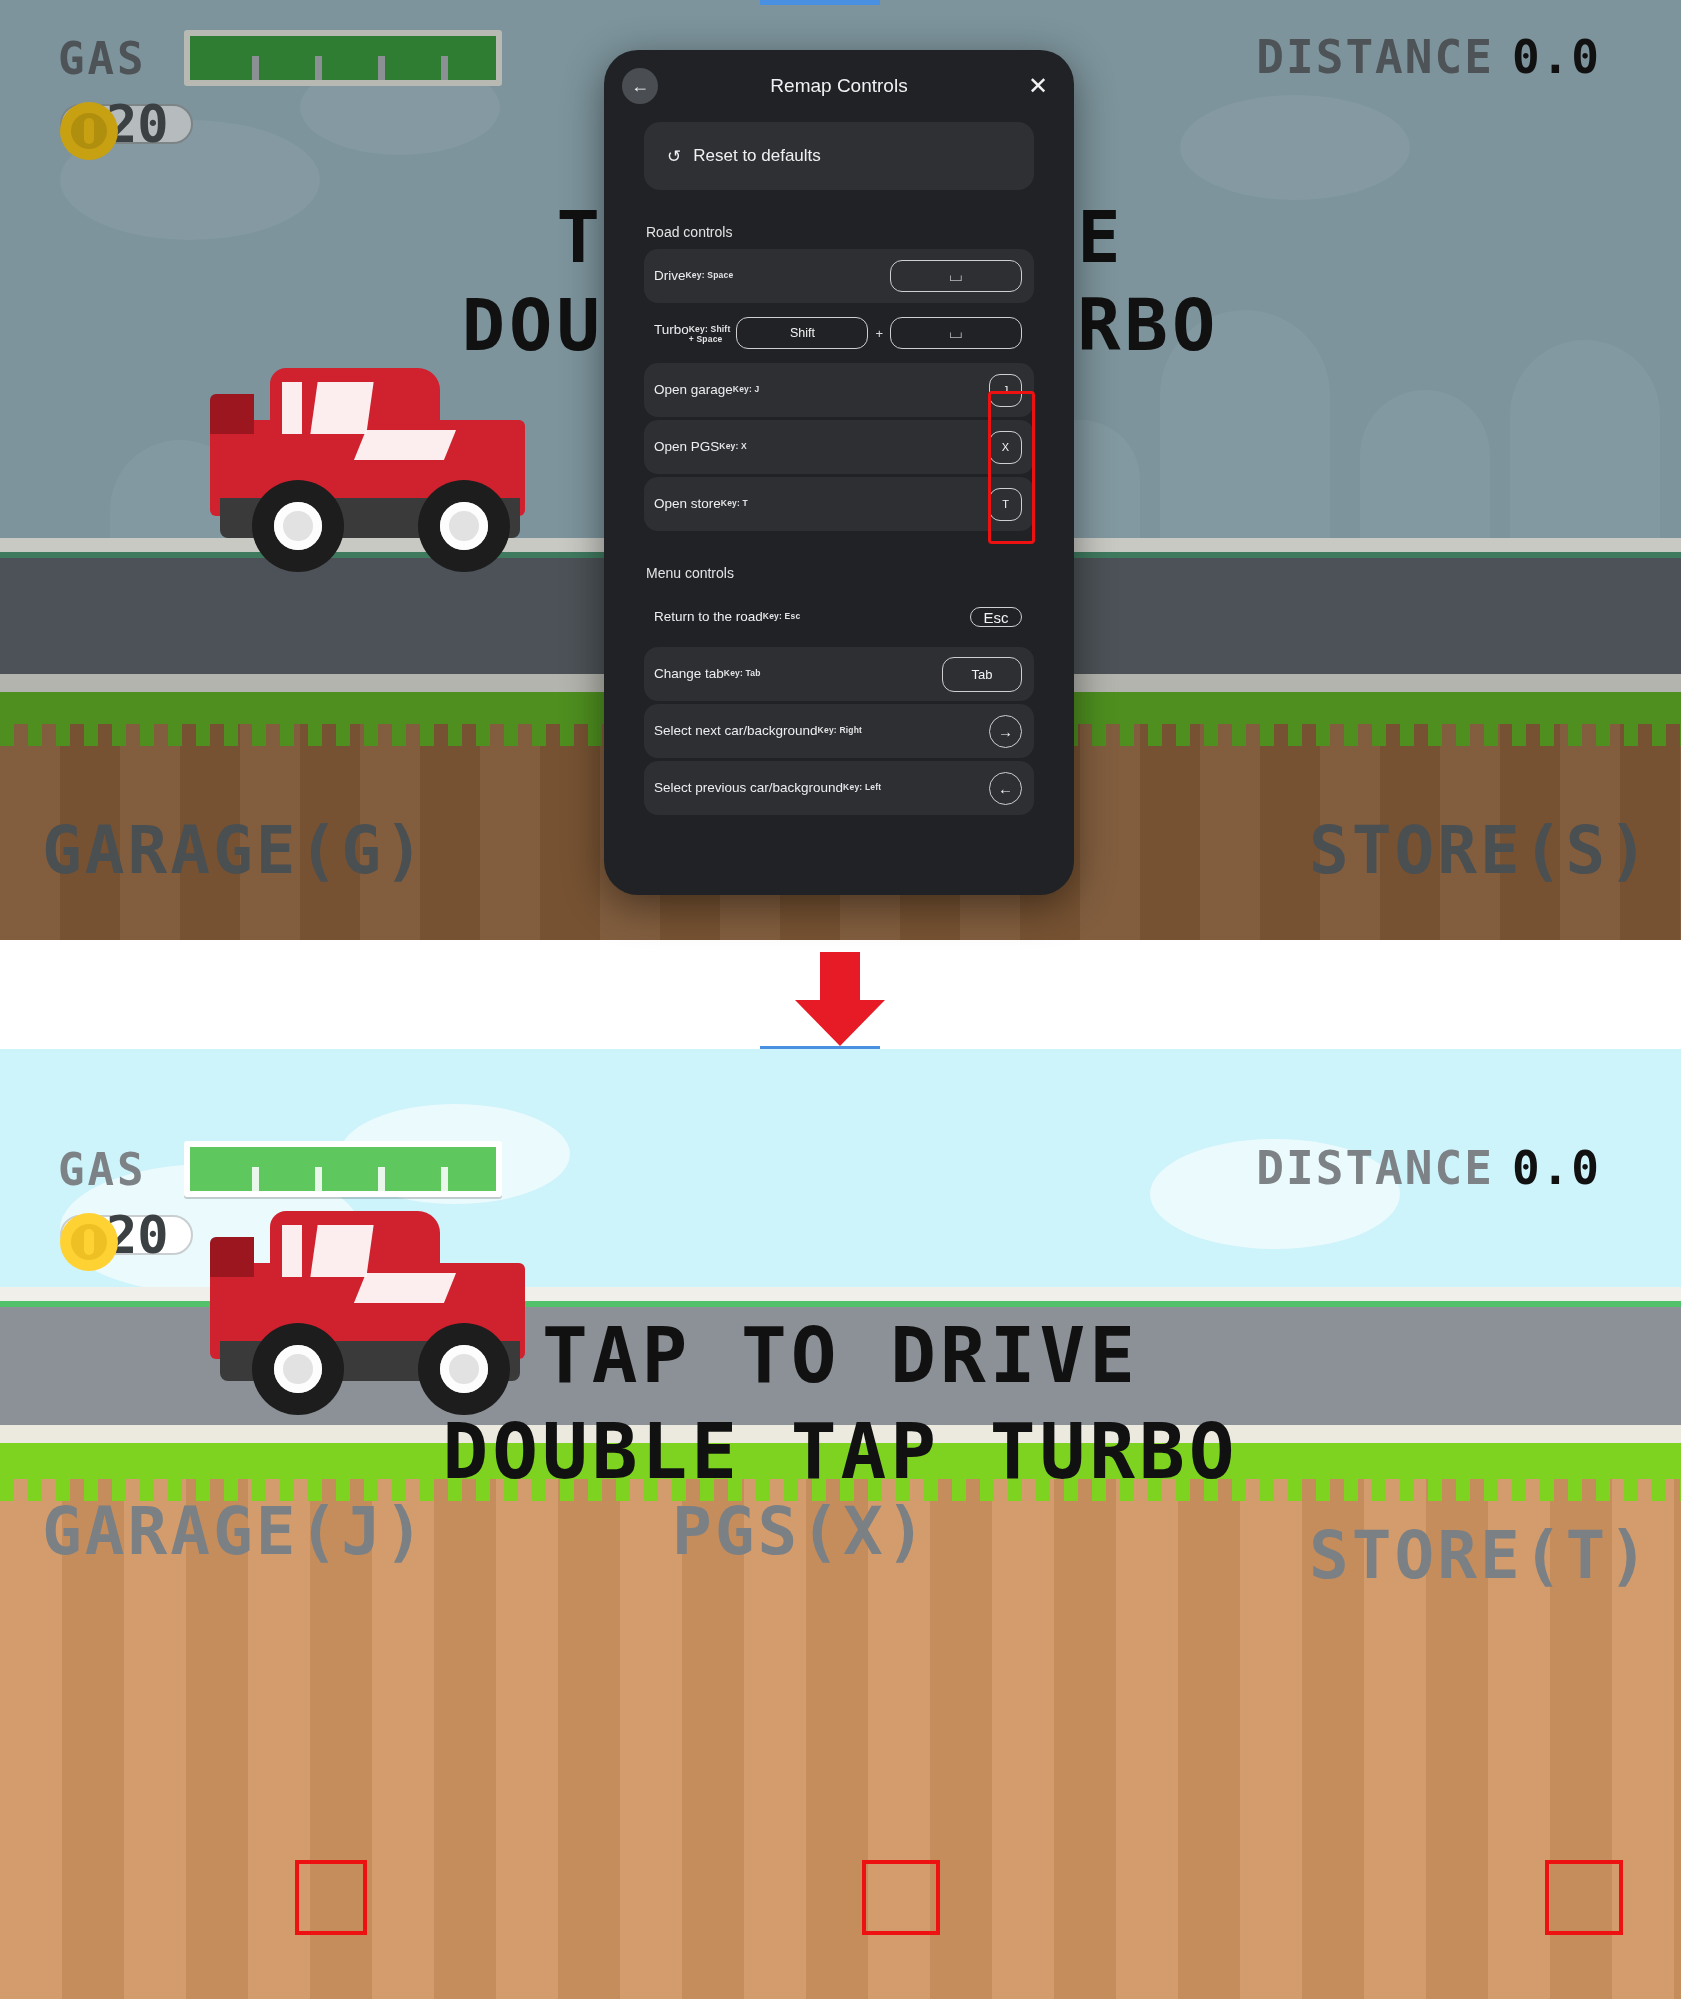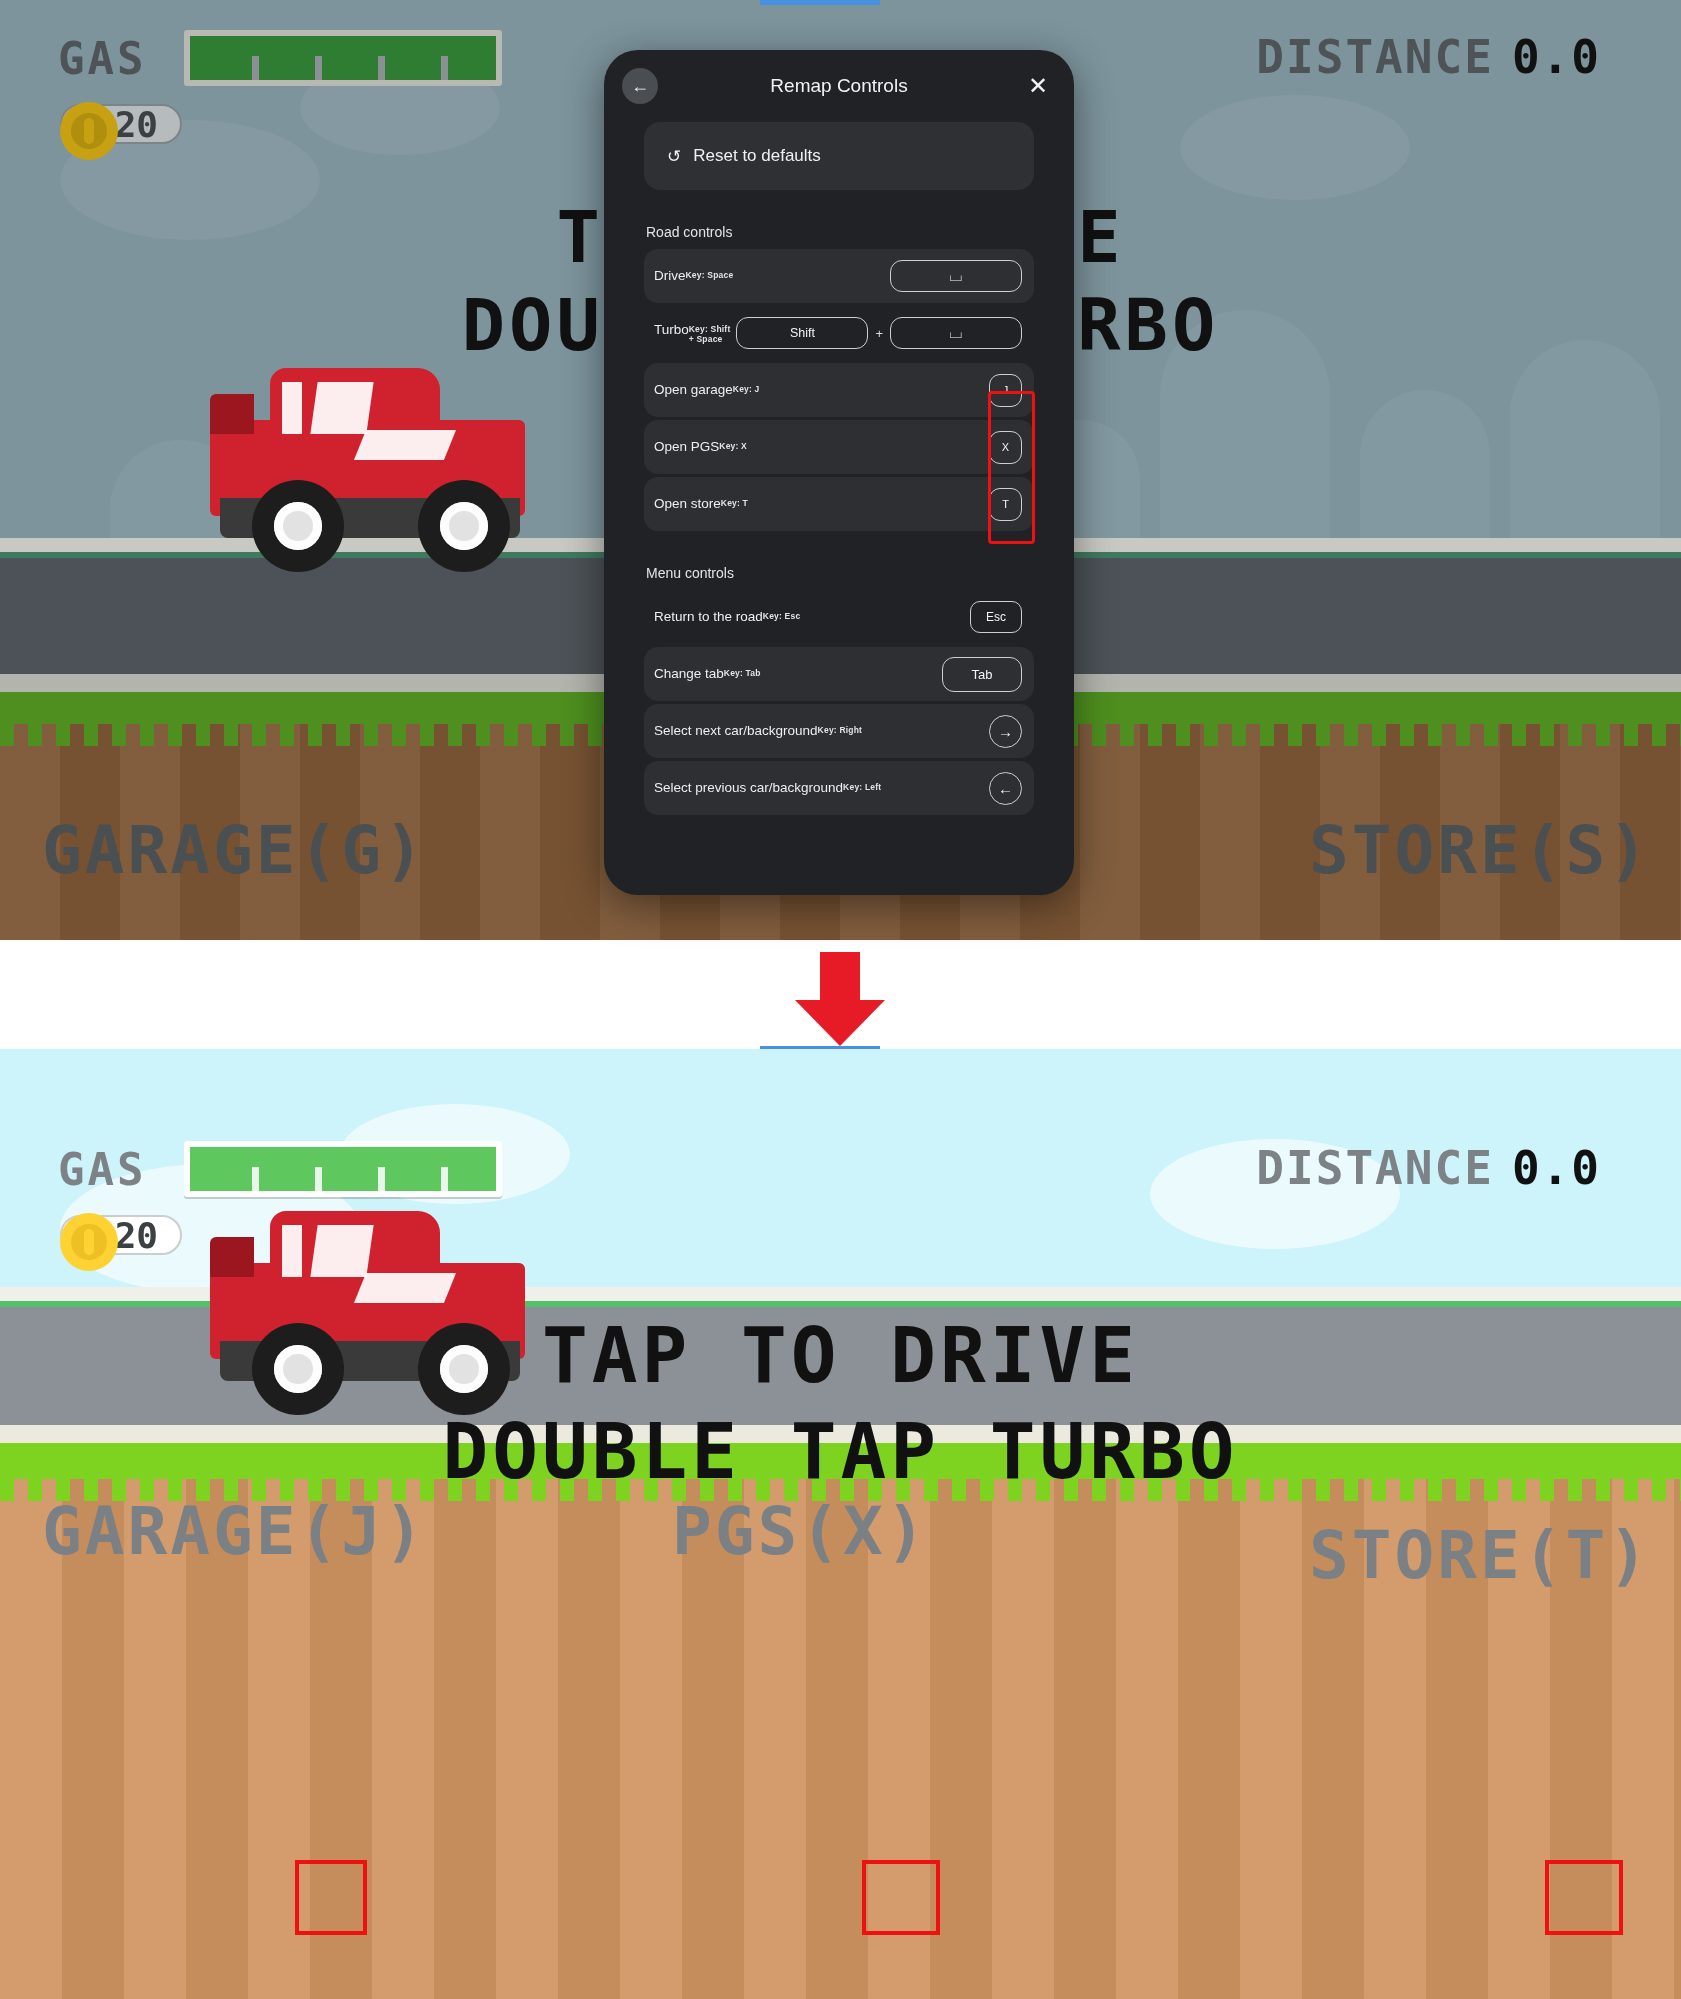--- a/index.html
+++ b/index.html
@@ -68,21 +68,21 @@
   .scene-top .gas-bar    { background:#2e7d32; border:6px solid #b9b9b4; }
   .scene-bottom .gas-bar { background:#5ec75e; border:6px solid #ffffff; box-shadow:0 2px 0 rgba(0,0,0,.18); }
   .gas-tick { position:absolute; bottom:0; width:7px; height:24px; }
   .scene-top .gas-tick    { background:#8a9094; }
   .scene-bottom .gas-tick { background:#e8f7ea; }
 
   .coin-pill { position:absolute; display:flex; align-items:center; }
   .coin-pill .pill {
     height:40px; min-width:122px; border-radius:30px; display:flex;
     align-items:center; justify-content:flex-end; padding:0 22px 0 44px;
-    font-family:"DejaVu Sans Mono", monospace; font-weight:bold; font-size:36px;
+    font-family:"DejaVu Sans Mono", monospace; font-weight:bold; font-size:52px;
   }
   .scene-top .pill    { background:#b6bcbe; color:#3b4043; border:2px solid #7d8486; }
   .scene-bottom .pill { background:#ffffff; color:#3b4043; border:2px solid #c9cfd1; }
   .coin {
     position:absolute; left:0; top:-2px; width:58px; height:58px; border-radius:50%;
     z-index:2; display:flex; align-items:center; justify-content:center;
   }
   .scene-top .coin    { background:#c8a113; }
   .scene-bottom .coin { background:#ffd233; }
   .coin::after {
@@ -185,21 +185,21 @@
   .row .rkeys { display:flex; align-items:center; gap:7px; }
 
   .keycap {
     border:1.6px solid #cfcfd2; border-radius:12px;
     display:flex; align-items:center; justify-content:center;
     color:#f3f3f4; font-size:12.5px; background:transparent; cursor:pointer;
   }
   .keycap.wide  { width:132px; height:32px; }
   .keycap.space { width:132px; height:32px; font-size:16px; }
   .keycap.sq    { width:33px; height:33px; border-radius:11px; font-size:11px; }
-  .keycap.med   { width:52px; height:32px; font-size:12px;border-radius:10px; }
+  .keycap.med   { width:52px; height:20px; font-size:15px; }
   .keycap.tab   { width:80px; height:35px; font-size:13px; }
   .plus { color:#dadadc; font-size:13px; }
 
   .row-hl { position:absolute; border:3px solid #ee1111; pointer-events:none; }
 </style>
 </head>
 <body>
 
 <div id="root">
 

